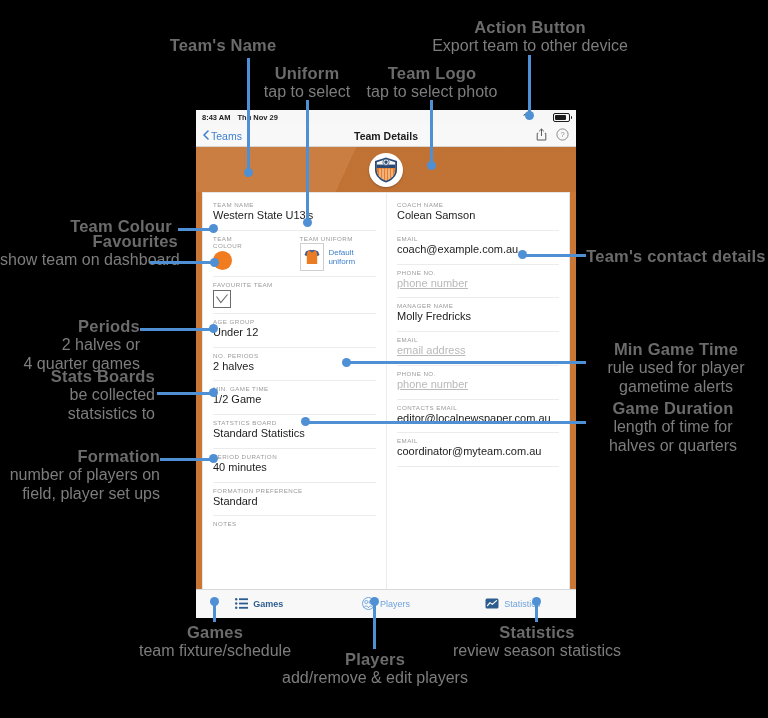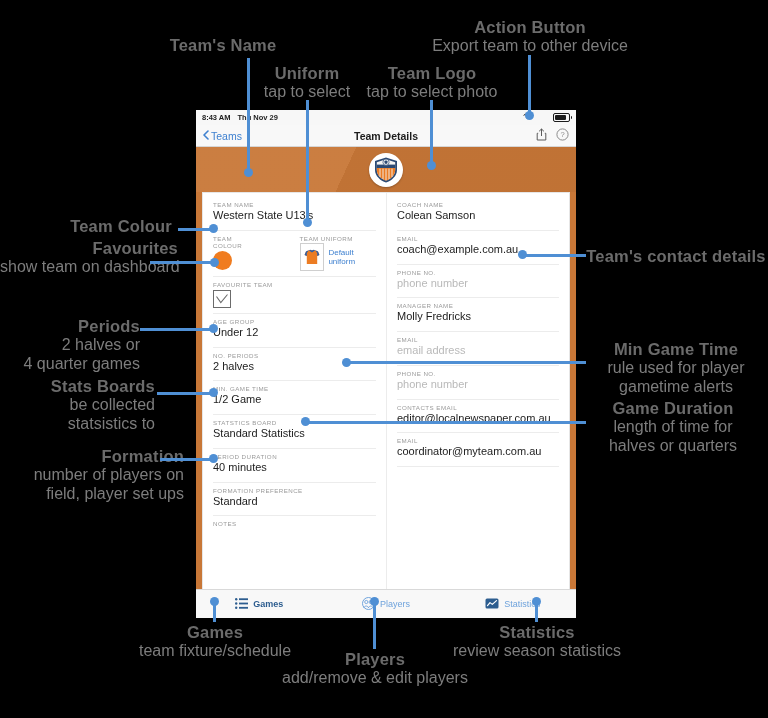--- a/index.html
+++ b/index.html
@@ -76,21 +76,21 @@
     background:#fff;height:100%;display:flex;box-sizing:border-box;
     border:1px solid #e6e6e6;
   }
   .col{padding:8px 10px 0 10px;box-sizing:border-box;}
   .col.lft{width:50%;}
   .col.rgt{width:50%;border-left:1px solid #ececec;}
 
   .fld{margin-bottom:5px;}
   .lbl{font-size:6.2px;color:#9a9a9a;letter-spacing:.45px;text-transform:uppercase;margin-bottom:1px;}
   .val{font-size:11px;color:#1c1c1c;line-height:1.25;padding-bottom:2px;}
-  .val.ph{color:#b9b9b9;}
+  .val.ph{color:#b9b9b9;text-decoration:underline;}
   .sep{height:1px;background:#ececec;margin:0 0 4px 0;}
 
   .swatch{width:19px;height:19px;border-radius:50%;background:#f07c1f;margin-top:2px;}
   .row2{display:flex;gap:42px;}
   .jersey-box{width:26px;height:26px;border:1px solid #cfcfcf;background:#fff;display:flex;align-items:center;justify-content:center;}
   .uni-txt{font-size:8px;color:#3f81d0;align-self:center;margin-left:4px;}
   .chk{width:16px;height:16px;border:1px solid #6b6b6b;display:flex;align-items:center;justify-content:center;margin-top:2px;}
 
   
   .tabbar{
@@ -368,44 +368,44 @@
 </div>
 <div class="lead v" style="left:528px;top:55px;height:60px;"></div>
 <div class="dot" style="left:525px;top:111px;"></div>
 
 <div class="ann left" style="left:0px;top:217px;width:172px;">
   <div class="t">Team Colour</div>
 </div>
 <div class="lead h" style="left:178px;top:228px;width:36px;"></div>
 <div class="dot" style="left:209px;top:224px;"></div>
 
-<div class="ann left" style="left:0px;top:239px;width:178px;">
+<div class="ann left" style="left:0px;top:232px;width:178px;">
   <div class="t">Favourites</div>
   <div class="s">show team on dashboard</div>
 </div>
 <div class="lead h" style="left:150px;top:261px;width:66px;"></div>
 <div class="dot" style="left:210px;top:258px;"></div>
 
 <div class="ann left" style="left:0px;top:317px;width:140px;">
   <div class="t">Periods</div>
   <div class="s">2 halves or</div>
   <div class="s">4 quarter games</div>
 </div>
 <div class="lead h" style="left:140px;top:328px;width:76px;"></div>
 <div class="dot" style="left:209px;top:324px;"></div>
 
-<div class="ann left" style="left:0px;top:377px;width:155px;">
+<div class="ann left" style="left:0px;top:367px;width:155px;">
   <div class="t">Stats Boards</div>
   <div class="s">be collected</div>
   <div class="s">statsistics to</div>
 </div>
 <div class="lead h" style="left:157px;top:392px;width:59px;"></div>
 <div class="dot" style="left:209px;top:388px;"></div>
 
-<div class="ann left" style="left:0px;top:447px;width:160px;padding-left:24px;">
+<div class="ann left" style="left:0px;top:447px;width:160px;">
   <div class="t">Formation</div>
   <div class="s">number of players on</div>
   <div class="s">field, player set ups</div>
 </div>
 <div class="lead h" style="left:160px;top:458px;width:56px;"></div>
 <div class="dot" style="left:209px;top:454px;"></div>
 
 <div class="ann right" style="left:586px;top:247px;width:180px;">
   <div class="t">Team's contact details</div>
 </div>

